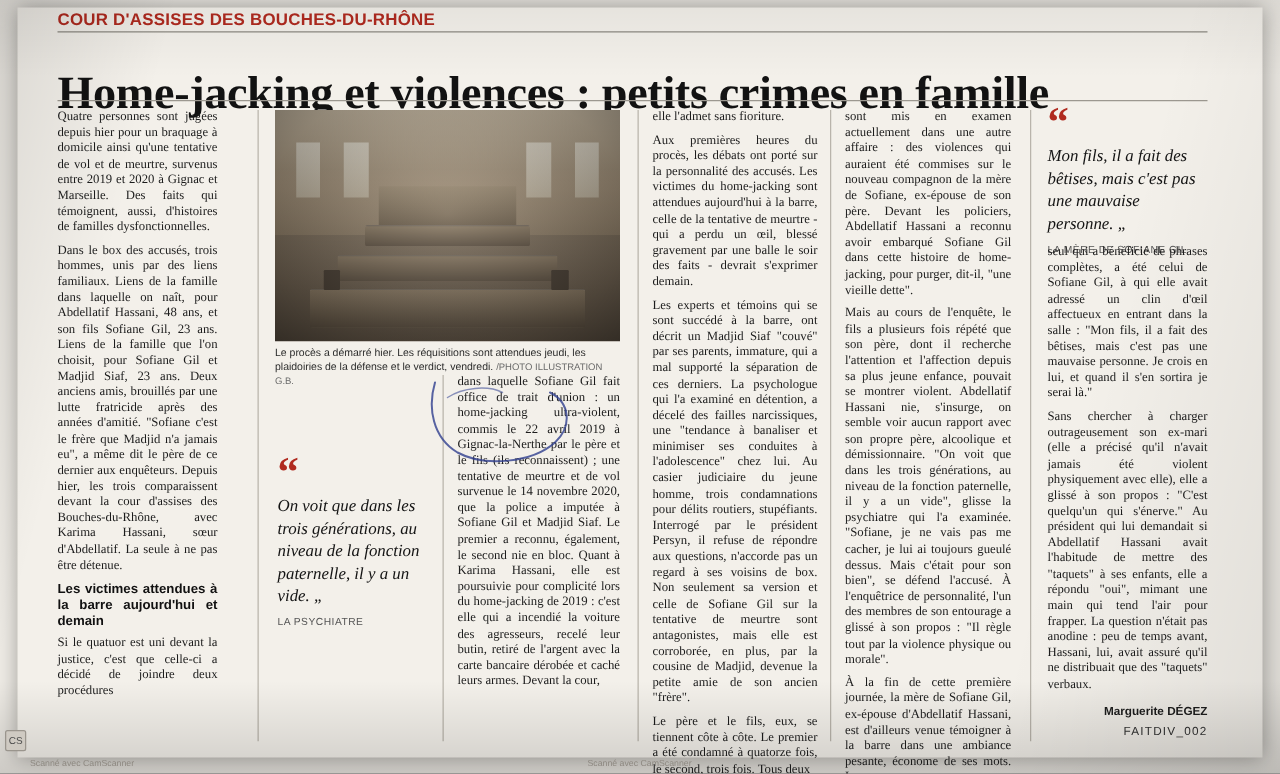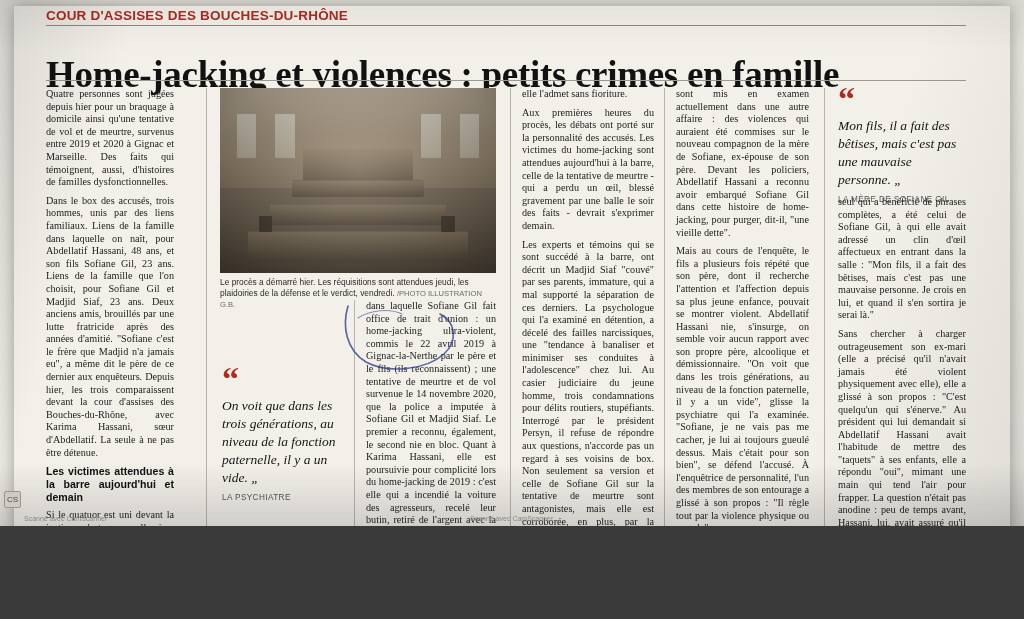--- a/index.html
+++ b/index.html
@@ -3,21 +3,21 @@
 <meta charset="utf-8">
 <style>
   html, body {
     margin: 0;
     padding: 0;
     background: #3a3a3a;
   }
   #page {
     position: relative;
     width: 1024px;
-    height: 526px;
+    height: 619px;
     background: #efece6;
     overflow: hidden;
     font-family: "Liberation Serif", serif;
     color: #1a1a1a;
   }
   
   #page:before {
     content: "";
     position: absolute;
     inset: 0;

